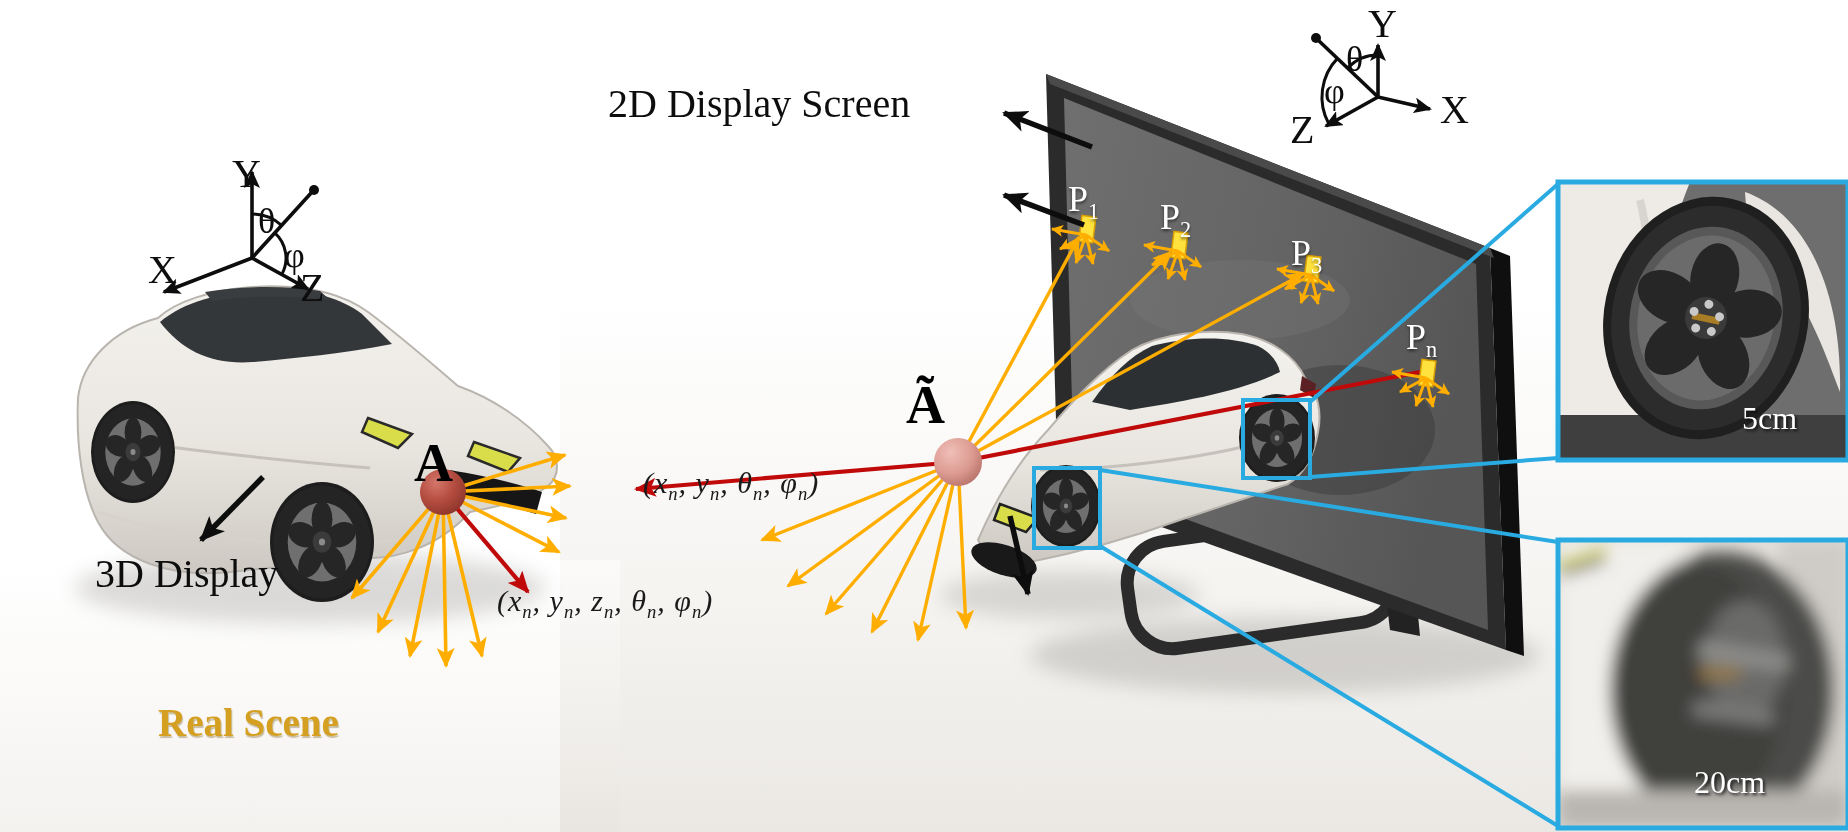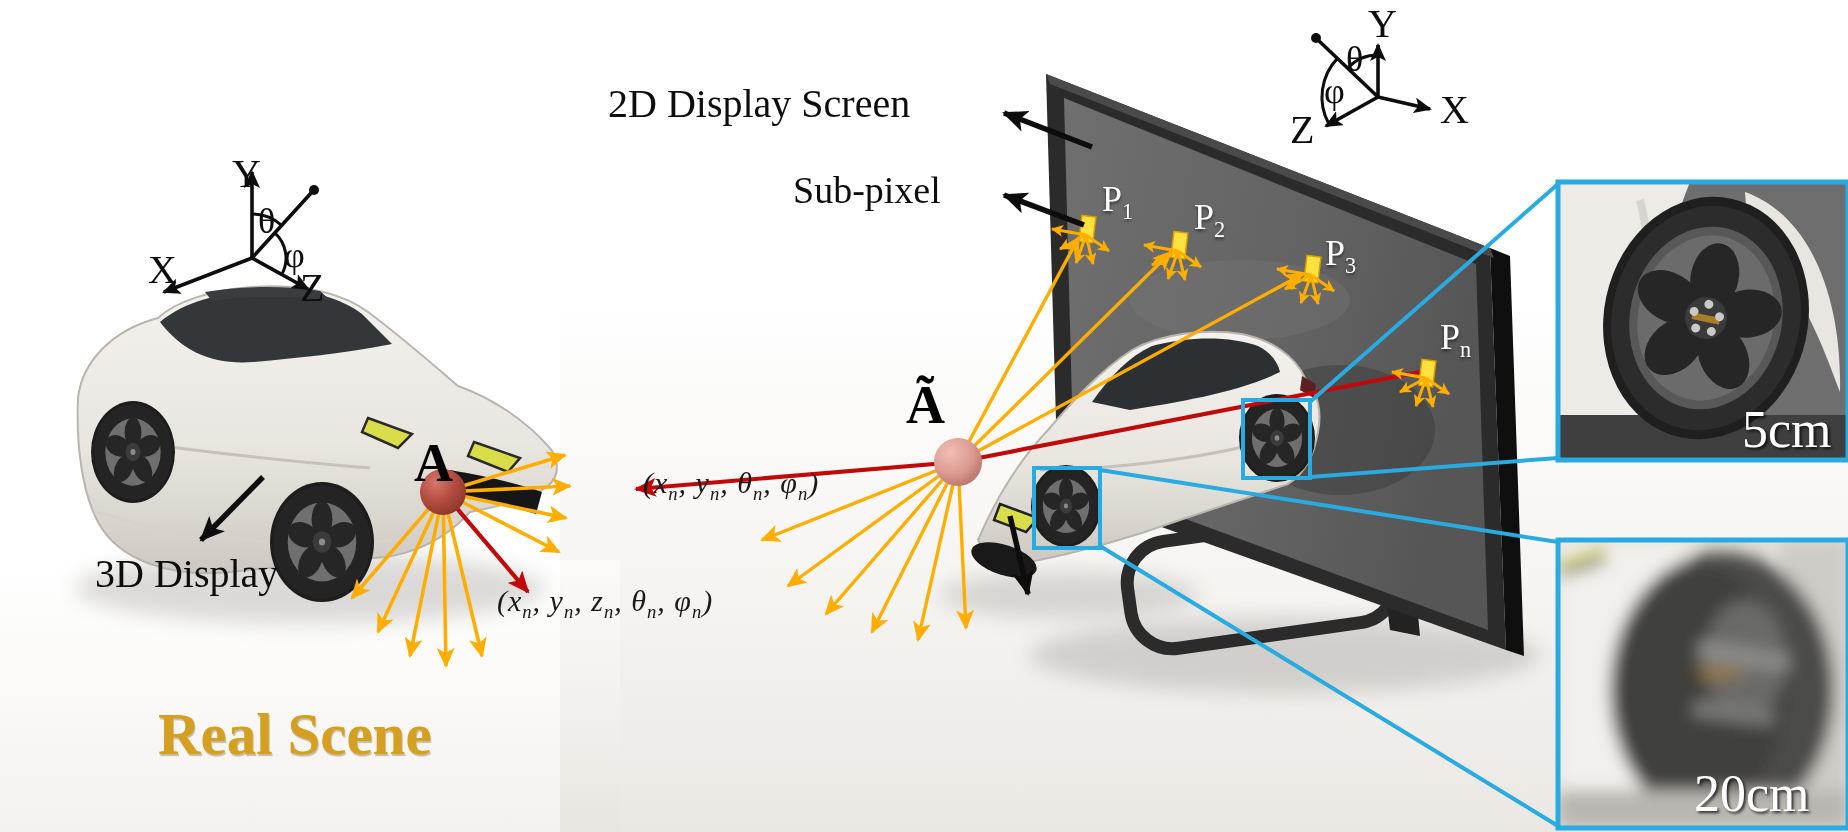--- a/index.html
+++ b/index.html
@@ -5,28 +5,28 @@
   html,body{margin:0;padding:0;background:#ffffff;}
   #stage{position:relative;width:1848px;height:832px;overflow:hidden;
          font-family:"Liberation Serif","DejaVu Serif",serif;background:#ffffff;}
   #stage svg{position:absolute;left:0;top:0;}
   .ov{position:absolute;white-space:nowrap;z-index:5;color:#111;}
   .lbl{font-size:40px;color:#0d0d0d;}
   .lbl-sm{font-size:38px;color:#0d0d0d;}
   .point-lbl{font-size:54px;font-weight:bold;color:#000;}
   .axis-lbl{font-size:40px;color:#0d0d0d;}
   .greek-lbl{font-size:36px;color:#0d0d0d;}
-  .plabel{font-size:36px;color:#ffffff;text-shadow:0 2px 3px rgba(0,0,0,.55);padding-left:34px;}
+  .plabel{font-size:36px;color:#ffffff;text-shadow:0 2px 3px rgba(0,0,0,.55);}
   .plabel sub{font-size:.62em;}
   .math{font-size:30px;font-style:italic;color:#1a1a1a;letter-spacing:1px;}
   .math sub{font-size:.62em;font-style:italic;}
-  .title{font-size:59px;font-weight:bold;color:#D5A021;
+  .title{font-size:39px;font-weight:bold;color:#D5A021;
          text-shadow:1px 2px 1px rgba(110,80,0,.35);}
   .title-right{font-size:49px;}
-  .inset-cap{font-size:52px;color:#ffffff;text-shadow:2px 2px 3px rgba(0,0,0,.75);}
+  .inset-cap{font-size:32px;color:#ffffff;text-shadow:2px 2px 3px rgba(0,0,0,.75);}
 </style>
 </head>
 <body>
 
 <div id="stage">
 
 <svg width="1848" height="832" viewBox="0 0 1848 832">
   <defs>
     <marker id="mY" markerUnits="userSpaceOnUse" markerWidth="22" markerHeight="18" refX="18" refY="9" orient="auto">
       <path d="M0,0 L20,9 L0,18 L5,9 Z" fill="#FFAE00"></path>
@@ -287,21 +287,20 @@
     <line x1="1378" y1="97" x2="1430" y2="109" marker-end="url(#mAx)"></line>
     <line x1="1378" y1="97" x2="1326" y2="126" marker-end="url(#mAx)"></line>
     <line x1="1378" y1="97" x2="1318" y2="40"></line>
     <circle cx="1316" cy="38" r="5" fill="#0d0d0d" stroke="none"></circle>
     <path d="M 1378 55 A 42 42 0 0 0 1347.8 67.8" stroke-width="3"></path>
     <path d="M 1337.7 58.1 A 56 56 0 0 0 1328.9 124" stroke-width="3"></path>
   </g>
 </svg>
 
 <div class="ov lbl" style="left:608px;top:80px;">2D Display Screen</div>
-<div class="ov lbl-sm" style="left:793px;top:168px;">Sub-pixel</div>
 <div class="ov lbl" style="left:95px;top:550px;">3D Display</div>
 
 <div class="ov point-lbl" style="left:414px;top:432px;">A</div>
 <div class="ov point-lbl" style="left:906px;top:374px;">Ã</div>
 
 <div class="ov plabel" style="left:1068px;top:178px;"><span>P</span><sub>1</sub></div>
 <div class="ov plabel" style="left:1160px;top:196px;"><span>P</span><sub>2</sub></div>
 <div class="ov plabel" style="left:1291px;top:232px;"><span>P</span><sub>3</sub></div>
 <div class="ov plabel" style="left:1406px;top:316px;"><span>P</span><sub>n</sub></div>
 

